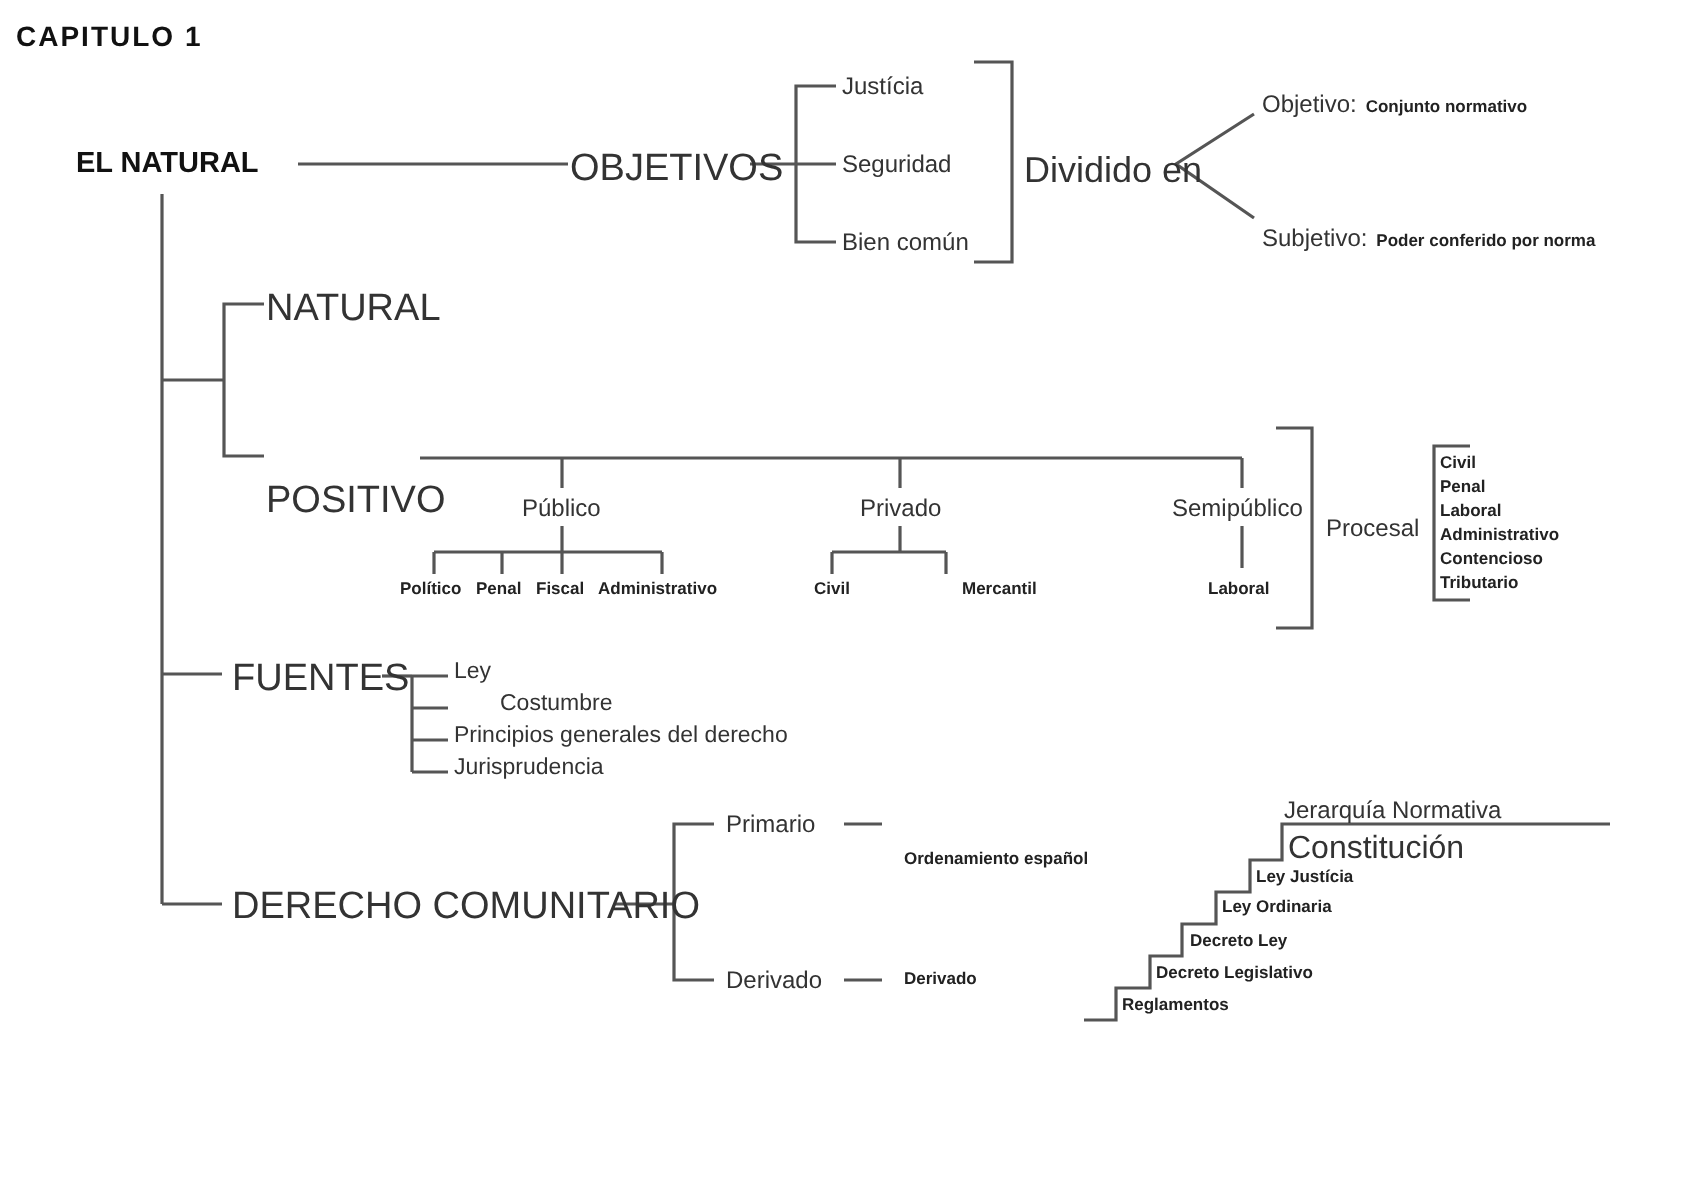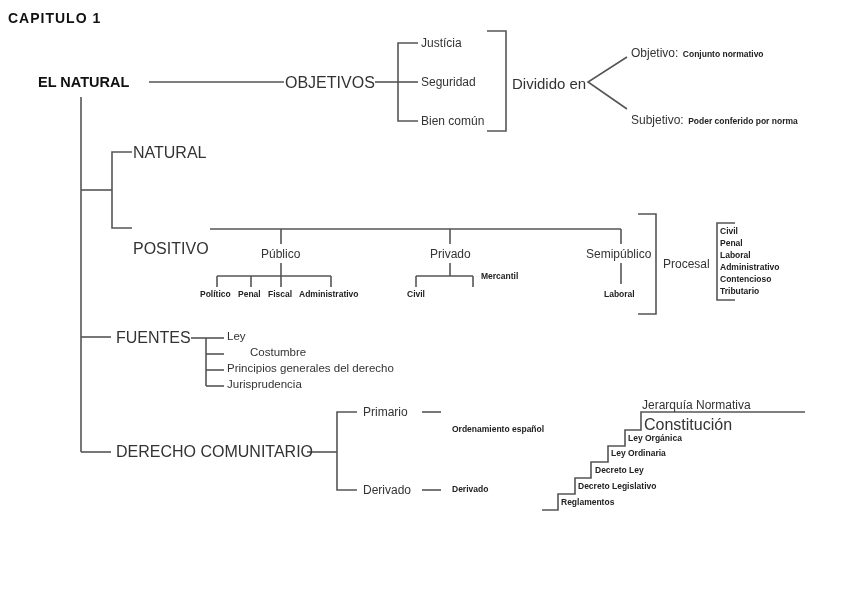--- a/index.html
+++ b/index.html
@@ -3,21 +3,21 @@
 <meta charset="utf-8">
 <style>
   html, body { margin: 0; padding: 0; background: #ffffff; }
   body { width: 848px; height: 599px; position: relative; overflow: hidden;
          font-family: "Liberation Sans", "DejaVu Sans", sans-serif; color: #222; }
   svg.lines { position: absolute; left: 0; top: 0; width: 848px; height: 599px; }
   svg.lines line, svg.lines polyline { stroke: #555; stroke-width: 1.6; fill: none; }
   .t { position: absolute; white-space: nowrap; line-height: 1; }
   .chapter { font-weight: bold; font-size: 14px; letter-spacing: 1px; color: #111; }
   .root { font-weight: bold; font-size: 14.5px; color: #111; }
-  .l1 { font-size: 16px; color: #333; }
+  .l1 { font-size: 19px; color: #333; }
   .l2 { font-size: 12px; color: #333; }
   .l3 { font-size: 11.5px; color: #333; }
   .xs { font-size: 8.5px; color: #222; font-weight: bold; }
 </style>
 </head>
 <body>
 
 <svg class="lines" xmlns="http://www.w3.org/2000/svg">
 
   <line x1="149" y1="82" x2="284" y2="82"></line>
@@ -76,42 +76,42 @@
   <polyline points="542,510 558,510 558,494 575,494 575,478 591,478 591,462 608,462 608,446 625,446 625,430 641,430 641,412 805,412"></polyline>
 </svg>
 
 <div class="t chapter" style="left:8px; top:11px;">CAPITULO 1</div>
 <div class="t root" style="left:38px; top:75px;">EL NATURAL</div>
 
 <div class="t l1" style="left:285px; top:75px;">OBJETIVOS</div>
 <div class="t l2" style="left:421px; top:37px;">Justícia</div>
 <div class="t l2" style="left:421px; top:76px;">Seguridad</div>
 <div class="t l2" style="left:421px; top:115px;">Bien común</div>
-<div class="t" style="left:512px; top:76px; font-size:15px; color:#333;">Dividido en</div>
+<div class="t" style="left:512px; top:76px; font-size:18px; color:#333;">Dividido en</div>
 <div class="t" style="left:631px; top:44px;">
   <span class="l2">Objetivo:</span>
   <span class="xs">Conjunto normativo</span>
 </div>
 <div class="t" style="left:631px; top:111px;">
   <span class="l2">Subjetivo:</span>
   <span class="xs">Poder conferido por norma</span>
 </div>
 
 <div class="t l1" style="left:133px; top:145px;">NATURAL</div>
 <div class="t l1" style="left:133px; top:222px;margin-top:19px;">POSITIVO</div>
 
 <div class="t l2" style="left:261px; top:248px;">Público</div>
 <div class="t xs" style="left:200px; top:290px;">Político</div>
 <div class="t xs" style="left:238px; top:290px;">Penal</div>
 <div class="t xs" style="left:268px; top:290px;">Fiscal</div>
 <div class="t xs" style="left:299px; top:290px;">Administrativo</div>
 
 <div class="t l2" style="left:430px; top:248px;">Privado</div>
 <div class="t xs" style="left:407px; top:290px;">Civil</div>
-<div class="t xs" style="left:451px; top:272px;padding-left:30px;">Mercantil</div>
+<div class="t xs" style="left:451px; top:290px;padding-left:30px;">Mercantil</div>
 
 <div class="t l2" style="left:586px; top:248px;">Semipúblico</div>
 <div class="t xs" style="left:604px; top:290px;">Laboral</div>
 
 <div class="t l2" style="left:663px; top:258px;">Procesal</div>
 <div class="t xs" style="left:720px; top:227px;">Civil</div>
 <div class="t xs" style="left:720px; top:239px;">Penal</div>
 <div class="t xs" style="left:720px; top:251px;">Laboral</div>
 <div class="t xs" style="left:720px; top:263px;">Administrativo</div>
 <div class="t xs" style="left:720px; top:275px;">Contencioso</div>
@@ -124,17 +124,17 @@
 <div class="t l3" style="left:227px; top:379px;">Jurisprudencia</div>
 
 <div class="t l1" style="left:116px; top:444px;">DERECHO COMUNITARIO</div>
 <div class="t l2" style="left:363px; top:406px;">Primario</div>
 <div class="t xs" style="left:452px; top:425px;">Ordenamiento español</div>
 <div class="t l2" style="left:363px; top:484px;">Derivado</div>
 <div class="t xs" style="left:452px; top:485px;">Derivado</div>
 
 <div class="t l2" style="left:642px; top:399px;">Jerarquía Normativa</div>
 <div class="t l3" style="left:644px; top:417px; font-size:16px;">Constitución</div>
-<div class="t xs" style="left:628px; top:434px;">Ley Orgánica</div>
+<div class="t xs" style="left:628px; top:434px;">Ley Justícia</div>
 <div class="t xs" style="left:611px; top:449px;">Ley Ordinaria</div>
 <div class="t xs" style="left:595px; top:466px;">Decreto Ley</div>
 <div class="t xs" style="left:578px; top:482px;">Decreto Legislativo</div>
 <div class="t xs" style="left:561px; top:498px;">Reglamentos</div>
 
 </body></html>

